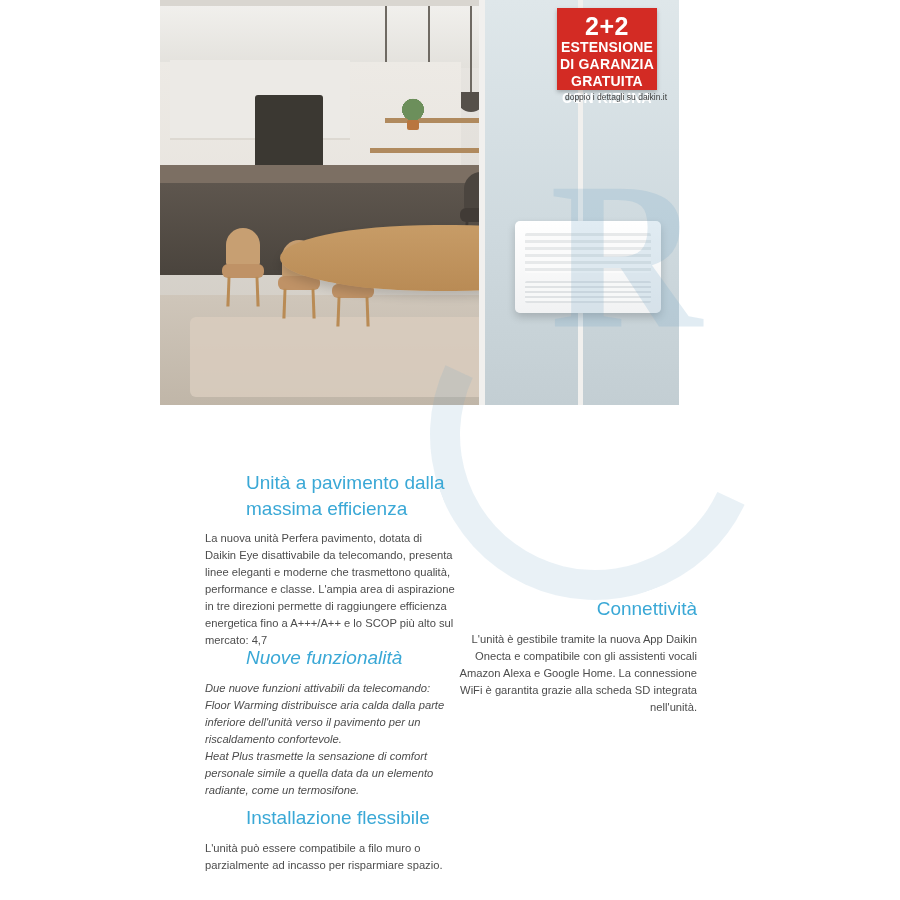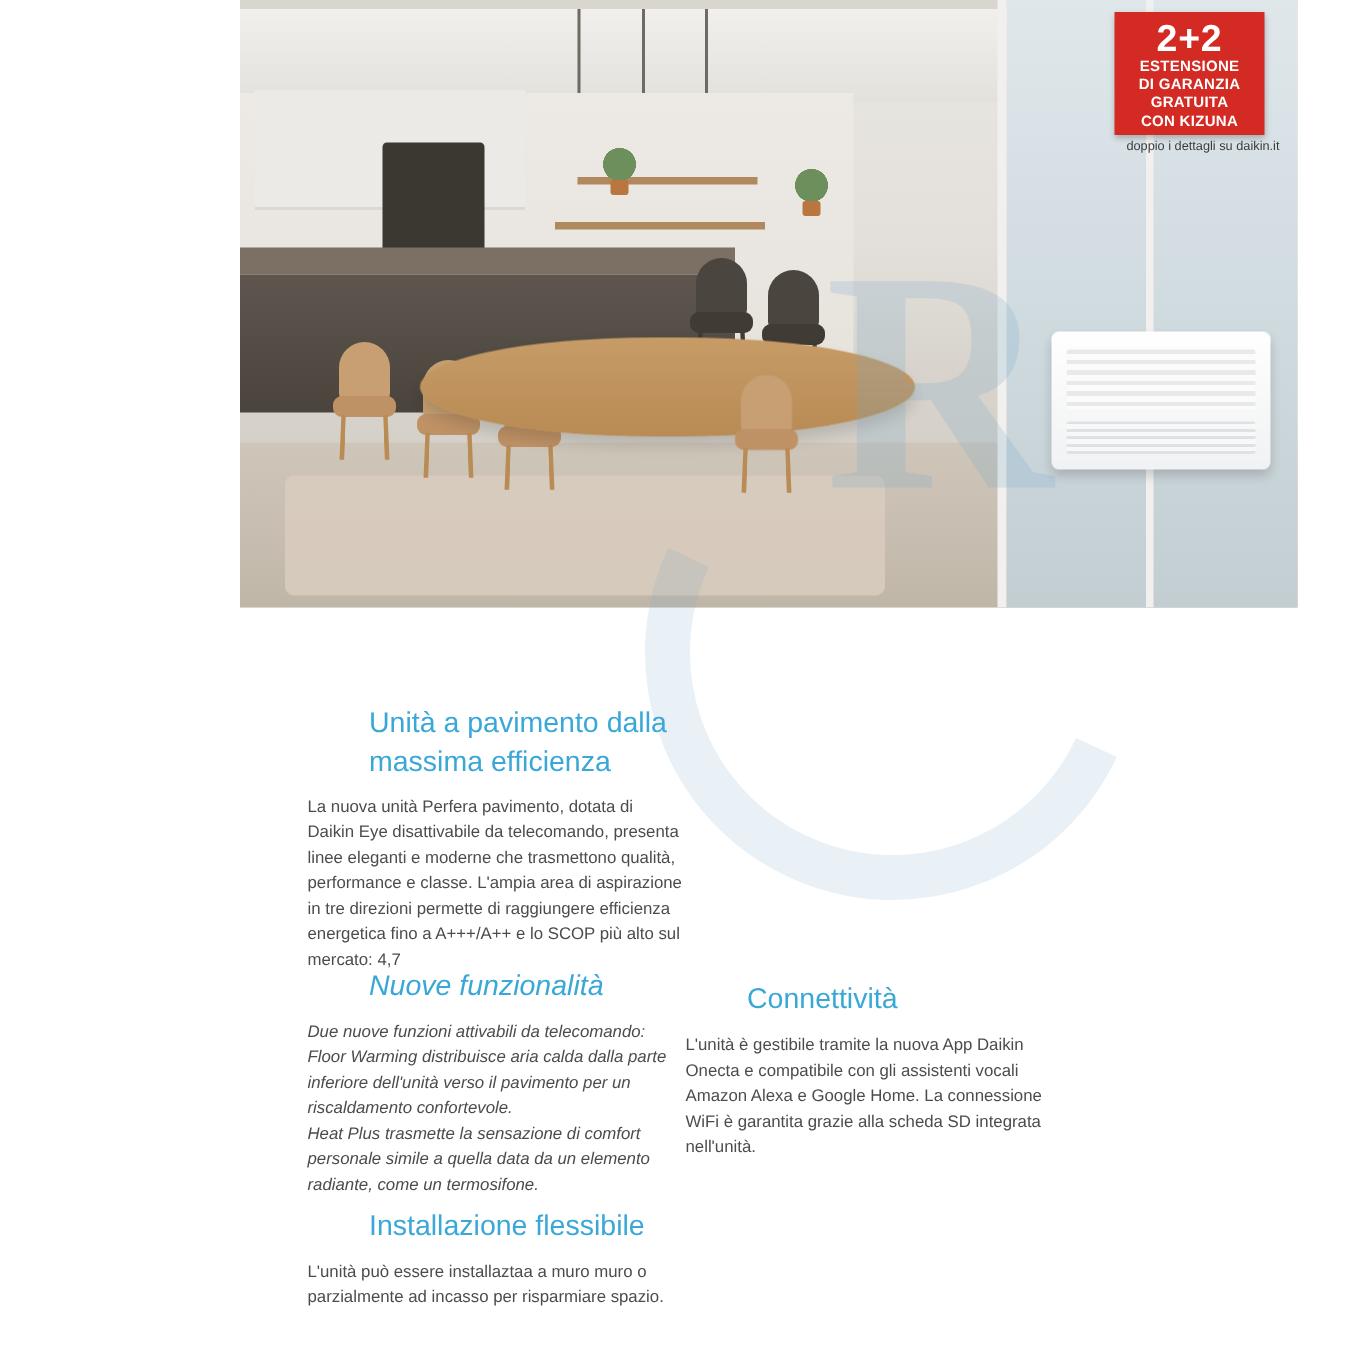--- a/index.html
+++ b/index.html
@@ -12,21 +12,21 @@
   .page {
     position: relative;
     width: 900px; height: 900px;
     background: #ffffff;
   }
 
   
   .hero {
     position: absolute;
     left: 160px; top: 0;
-    width: 705px; height: 405px;
+    width: 519px; height: 405px;
     overflow: hidden;
     background: #cfd4d6;
   }
   
   .room-bg {
     position: absolute; inset: 0;
     background:
       linear-gradient(180deg, #e9e7e3 0%, #e3e0db 40%, #d8d4cd 60%, #cfc9c0 100%);
   }
   .ceiling {
@@ -135,21 +135,21 @@
   .badge {
     position: absolute; right: 22px; top: 8px;
     width: 100px; height: 82px;
     background: #d32b24;
     color: #fff; text-align: center;
     padding-top: 6px;
     box-shadow: 0 2px 4px rgba(0,0,0,.25);
   }
   .badge .big { font-size: 25px; font-weight: bold; line-height: 1; letter-spacing: .5px; }
   .badge .l1, .badge .l2, .badge .l3, .badge .l4 {
-    font-size: 10px; font-weight: bold; line-height: 1.22; letter-spacing: .2px;
+    font-size: 14px; font-weight: bold; line-height: 1.22; letter-spacing: .2px;
   }
   .badge-note {
     position: absolute; right: 12px; top: 92px;
     font-size: 8.5px; color: #3b3b3b;
   }
 
   
   .watermark {
     position: absolute; left: 430px; top: 150px;
     width: 360px; height: 460px;
@@ -188,21 +188,21 @@
     font-weight: normal;
     letter-spacing: .5px;
     white-space: nowrap;
   }
 
   
   .col-left {
     position: absolute; left: 205px; top: 470px; width: 250px;
   }
   .col-right {
-    position: absolute; left: 457px; top: 654px; width: 240px;
+    position: absolute; left: 457px; top: 596px; width: 240px; text-align: right;
   }
   .sec-left-2 { position: absolute; left: 205px; top: 645px; width: 250px; font-style: italic; }
   .sec-left-3 { position: absolute; left: 205px; top: 805px; width: 250px; }
   .sec-right-2 { position: absolute; left: 457px; top: 750px; width: 245px; }
 
   h2.sec-title {
     color: #3aa8d6;
     font-size: 19px;
     font-weight: normal;
     line-height: 1.35;
@@ -316,21 +316,21 @@
     <p class="sec-body">La nuova unità Perfera pavimento, dotata di Daikin Eye disattivabile da telecomando, presenta linee eleganti e moderne che trasmettono qualità, performance e classe. L'ampia area di aspirazione in tre direzioni permette di raggiungere efficienza energetica fino a A+++/A++ e lo SCOP più alto sul mercato: 4,7</p>
   </div>
 
   <div class="sec-left-2">
     <h2 class="sec-title">Nuove funzionalità</h2>
     <p class="sec-body">Due nuove funzioni attivabili da telecomando:<br>Floor Warming distribuisce aria calda dalla parte inferiore dell'unità verso il pavimento per un riscaldamento confortevole.<br>Heat Plus trasmette la sensazione di comfort personale simile a quella data da un elemento radiante, come un termosifone.</p>
   </div>
 
   <div class="sec-left-3">
     <h2 class="sec-title">Installazione flessibile</h2>
-    <p class="sec-body">L'unità può essere installaztaa a muro muro o parzialmente ad incasso per risparmiare spazio.</p>
+    <p class="sec-body">L'unità può essere compatibile a filo muro o parzialmente ad incasso per risparmiare spazio.</p>
   </div>
 
   <div class="col-right">
     <h2 class="sec-title">Connettività</h2>
     <p class="sec-body">L'unità è gestibile tramite la nuova App Daikin Onecta e compatibile con gli assistenti vocali Amazon Alexa e Google Home. La connessione WiFi è garantita grazie alla scheda SD integrata nell'unità.</p>
   </div>
 
   <div class="sec-right-2">
   </div>
 

